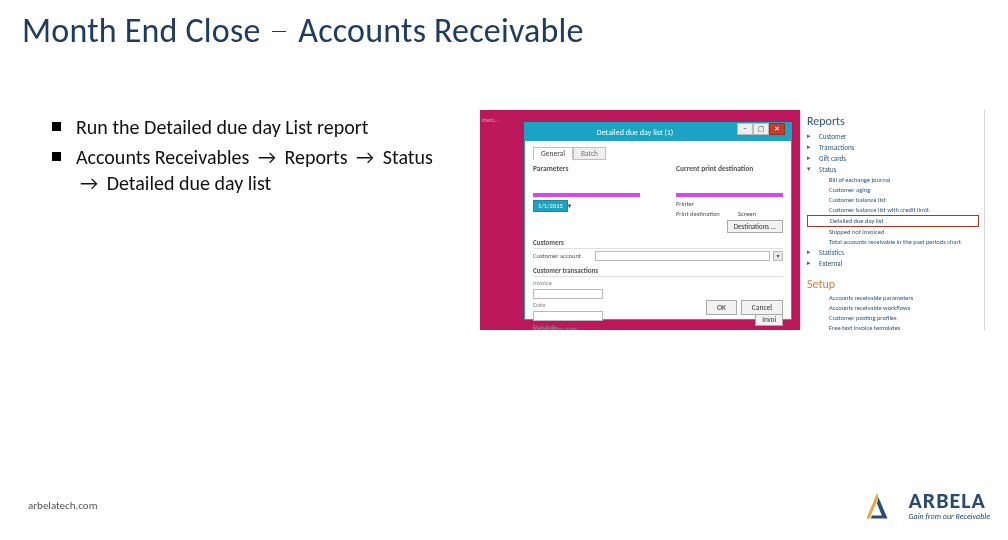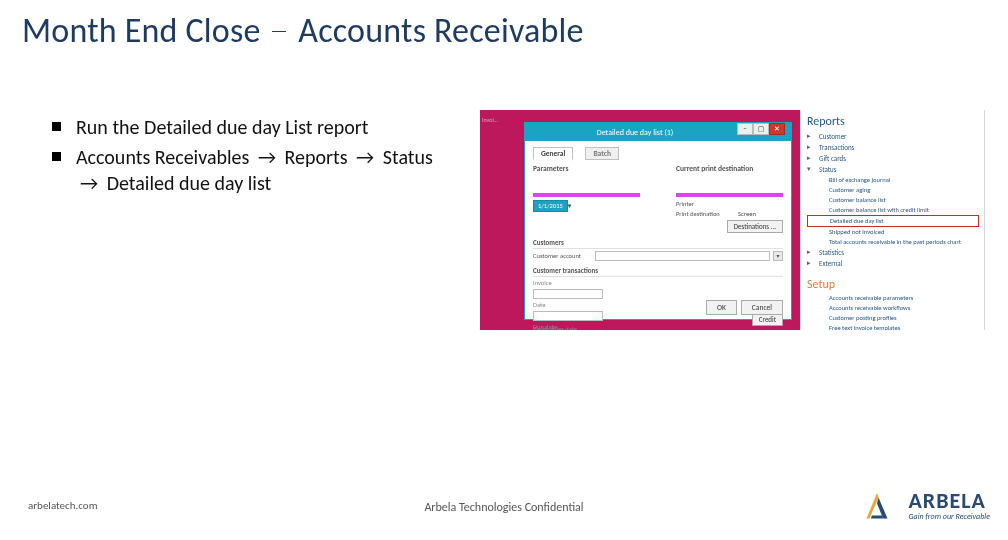--- a/index.html
+++ b/index.html
@@ -73,21 +73,21 @@
   }
   .win-buttons { display: flex; gap: 0; }
   .win-btn {
     width: 16px; height: 12px;
     background: #eee; color: #333;
     display: flex; align-items: center; justify-content: center;
     font-size: 7px; border: 1px solid #bbb;
   }
   .win-btn.close { background: #c83a2a; color: #fff; border-color: #a02e20; }
   .dialog-body { padding: 6px 8px 0 8px; position: relative; }
-  .tabs { display: flex; gap: 12px; margin-bottom: 4px; font-weight: bold; }
+  .tabs { display: flex; gap: 0; margin-bottom: 4px; }
   .tab {
     padding: 1px 7px; font-size: 7.5px;
     border: 1px solid #c0c0c0; border-bottom-color: #fff;
     background: #fff; color: #444;
   }
   .tab.inactive { background: #f0f0f0; border-bottom-color: #c0c0c0; color: #777; }
   .section-row { display: flex; justify-content: space-between; }
   .section-col.left { width: 120px; }
   .section-col.right { width: 120px; margin-left: 36px; }
   .section-head {
@@ -249,21 +249,21 @@
         <div style="display:flex; gap:10px;">
           <div style="width:115px;">
             <div class="small-label">Invoice</div>
             <div class="tiny-input"></div>
             <div class="small-label">Date</div>
             <div class="tiny-input"></div>
             <div class="small-label">Due date</div>
             <div class="tiny-input"></div>
           </div>
           <div style="flex:1; text-align:right; padding-top:34px;">
-            <span class="btn">Credit</span>
+            <span class="btn">Invoi</span>
           </div>
         </div>
       </div>
       <div class="dialog-footer">
         <span class="btn">OK</span>
         <span class="btn">Cancel</span>
       </div>
       <div class="dialog-bottom-label">Receivables date</div>
     </div>
 
@@ -289,21 +289,20 @@
         <li class="child">Accounts receivable parameters</li>
         <li class="child">Accounts receivable workflows</li>
         <li class="child">Customer posting profiles</li>
         <li class="child">Free text invoice templates</li>
 
       </ul>
     </div>
   </div>
 
   <div class="footer-left">arbelatech.com</div>
-  <div class="footer-center">Arbela Technologies Confidential</div>
 
   <div class="logo">
     <div class="logo-mark">
       <svg viewBox="0 0 40 40" width="30" height="30">
         <polygon points="6,38 20,4 22,10 10,38" fill="#e8a53a"></polygon>
         <polygon points="22,10 34,38 28,38 20,18" fill="#2a4a73"></polygon>
         <polygon points="13,34 27,34 28,38 12,38" fill="#2a4a73"></polygon>
       </svg>
     </div>
     <div class="logo-text-wrap">

